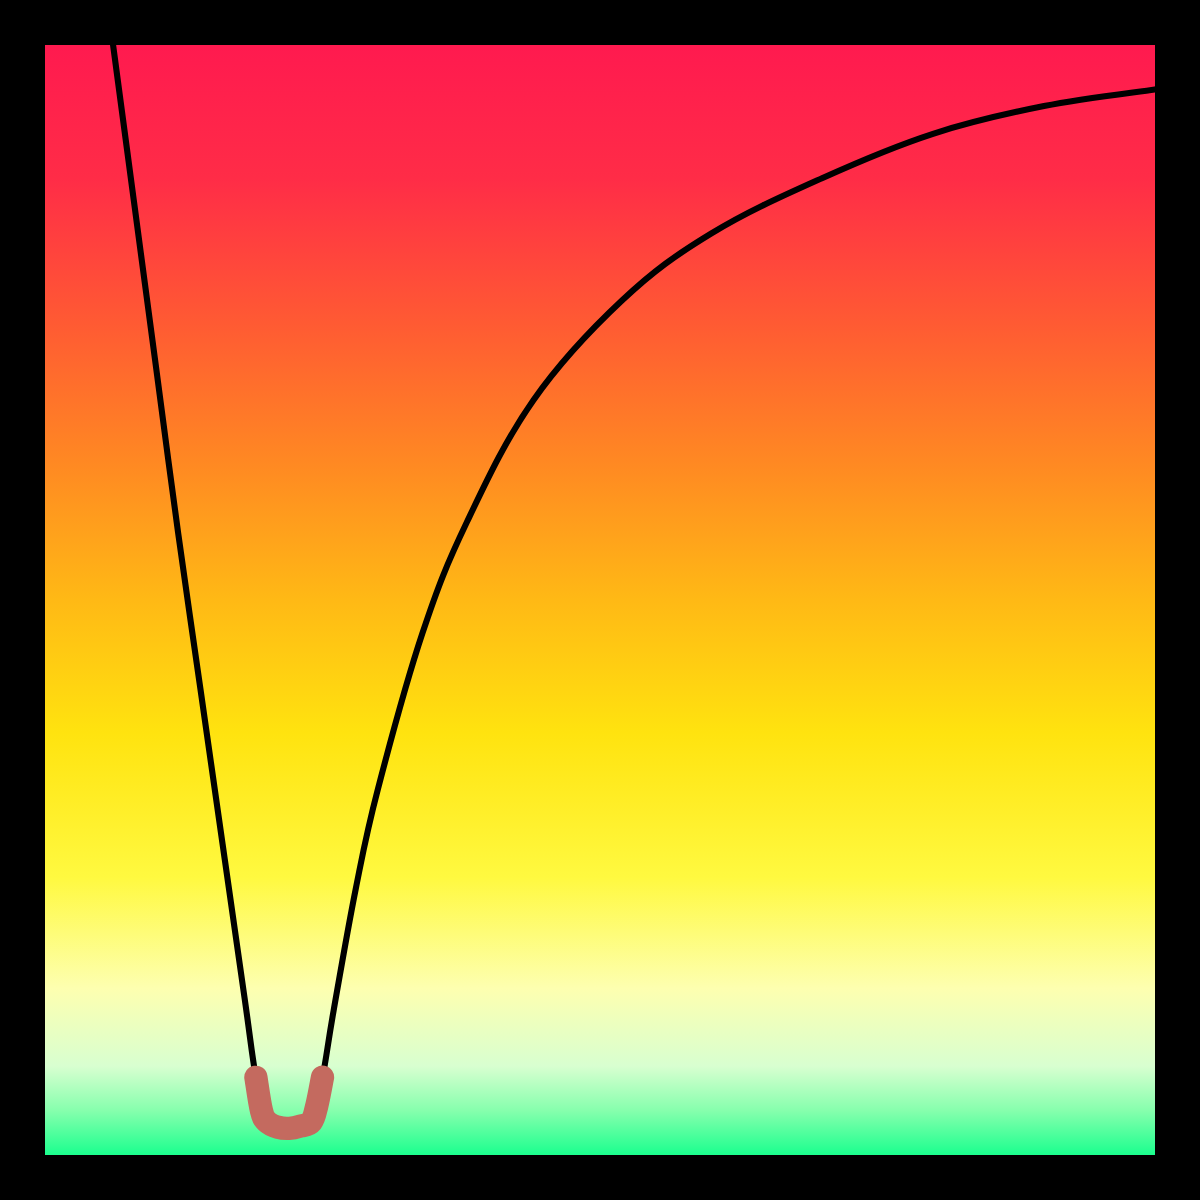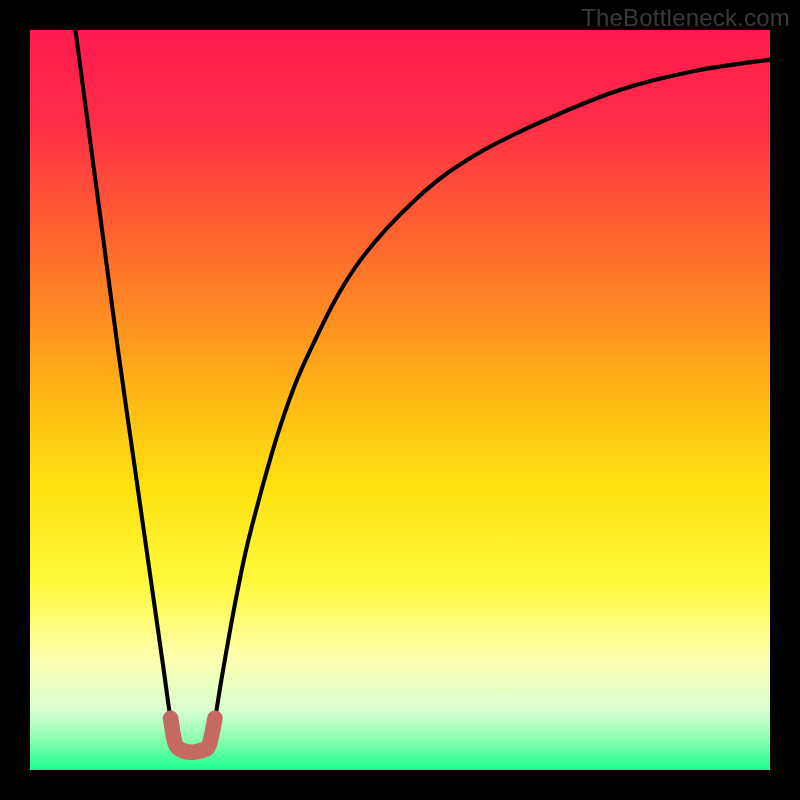--- a/index.html
+++ b/index.html
@@ -33,21 +33,20 @@
     left: 30px;
     width: 740px;
     height: 740px;
     display: block;
   }
 </style>
 </head>
 <body>
 
 <div class="outer">
-  <div class="watermark">TheBottleneck.com</div>
   <svg class="plot" viewBox="0 0 100 100" preserveAspectRatio="none">
     <defs>
       <linearGradient id="bg-grad" x1="0" y1="0" x2="0" y2="1">
           <stop offset="0%" stop-color="#ff1a4f"></stop>
           <stop offset="12%" stop-color="#ff2c47"></stop>
           <stop offset="25%" stop-color="#ff5a33"></stop>
           <stop offset="38%" stop-color="#ff8a22"></stop>
           <stop offset="50%" stop-color="#ffb915"></stop>
           <stop offset="62%" stop-color="#ffe30f"></stop>
           <stop offset="75%" stop-color="#fff940"></stop>

